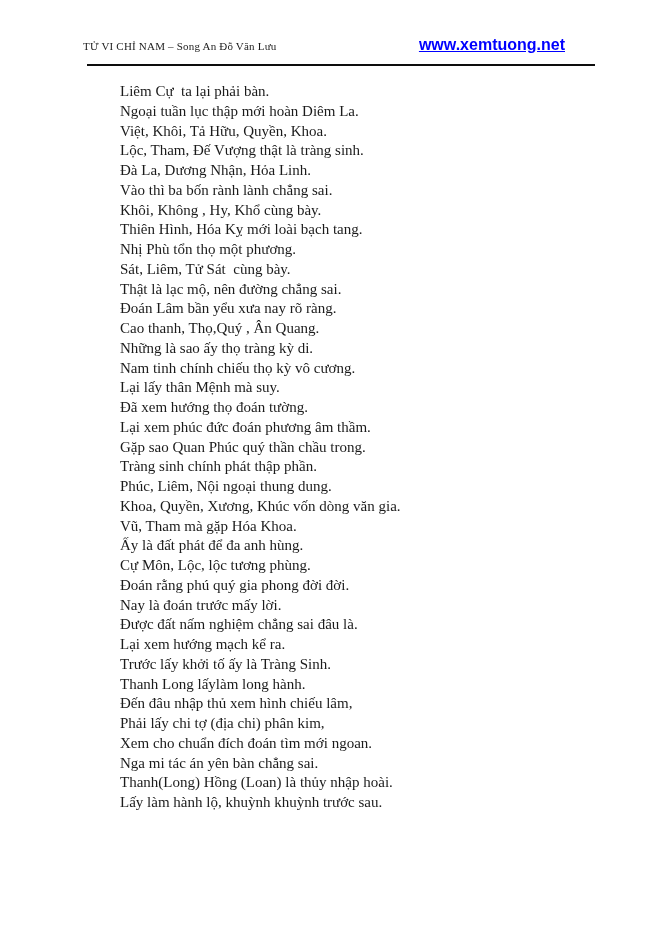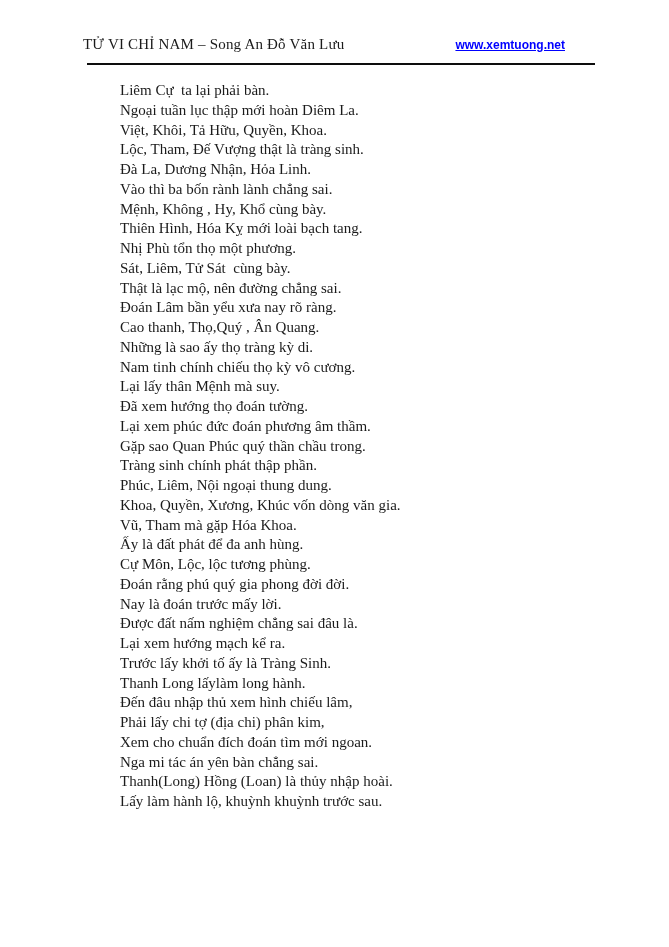--- a/index.html
+++ b/index.html
@@ -15,28 +15,28 @@
   .header-wrap {
     margin: 36px 74px 0 83px; 
   }
   .header-row {
     display: flex;
     justify-content: space-between;
     align-items: baseline;
   }
   .doc-title {
     font-family: "Liberation Serif", serif;
-    font-size: 15px;
+    font-size: 11px;
     letter-spacing: 0.2px;
     white-space: pre;
     color: #1b1b1b;
   }
   .site-link {
     font-family: "Liberation Sans", sans-serif;
-    font-size: 12px;
+    font-size: 16px;
     font-weight: 700;
     text-decoration: underline;
     margin-right: 30px;
     cursor: pointer;
   }
   .header-rule {
     border: none;
     border-top: 2px solid #0d0d0d;
     margin: 10px 0 0 4px;
   }
@@ -63,21 +63,21 @@
     <hr class="header-rule">
   </div>
 
   <div class="poem">
       <div class="poem-line">Liêm Cự  ta lại phải bàn.</div>
       <div class="poem-line">Ngoại tuần lục thập mới hoàn Diêm La.</div>
       <div class="poem-line">Việt, Khôi, Tả Hữu, Quyền, Khoa.</div>
       <div class="poem-line">Lộc, Tham, Đế Vượng thật là tràng sinh.</div>
       <div class="poem-line">Đà La, Dương Nhận, Hỏa Linh.</div>
       <div class="poem-line">Vào thì ba bốn rành lành chẳng sai.</div>
-      <div class="poem-line">Mệnh, Không , Hy, Khổ cùng bày.</div>
+      <div class="poem-line">Khôi, Không , Hy, Khổ cùng bày.</div>
       <div class="poem-line">Thiên Hình, Hóa Kỵ mới loài bạch tang.</div>
       <div class="poem-line">Nhị Phù tổn thọ một phương.</div>
       <div class="poem-line">Sát, Liêm, Tử Sát  cùng bày.</div>
       <div class="poem-line">Thật là lạc mộ, nên đường chẳng sai.</div>
       <div class="poem-line">Đoán Lâm bần yểu xưa nay rõ ràng.</div>
       <div class="poem-line">Cao thanh, Thọ,Quý , Ân Quang.</div>
       <div class="poem-line">Những là sao ấy thọ tràng kỳ di.</div>
       <div class="poem-line">Nam tinh chính chiếu thọ kỳ vô cương.</div>
       <div class="poem-line">Lại lấy thân Mệnh mà suy.</div>
       <div class="poem-line">Đã xem hướng thọ đoán tường.</div>

